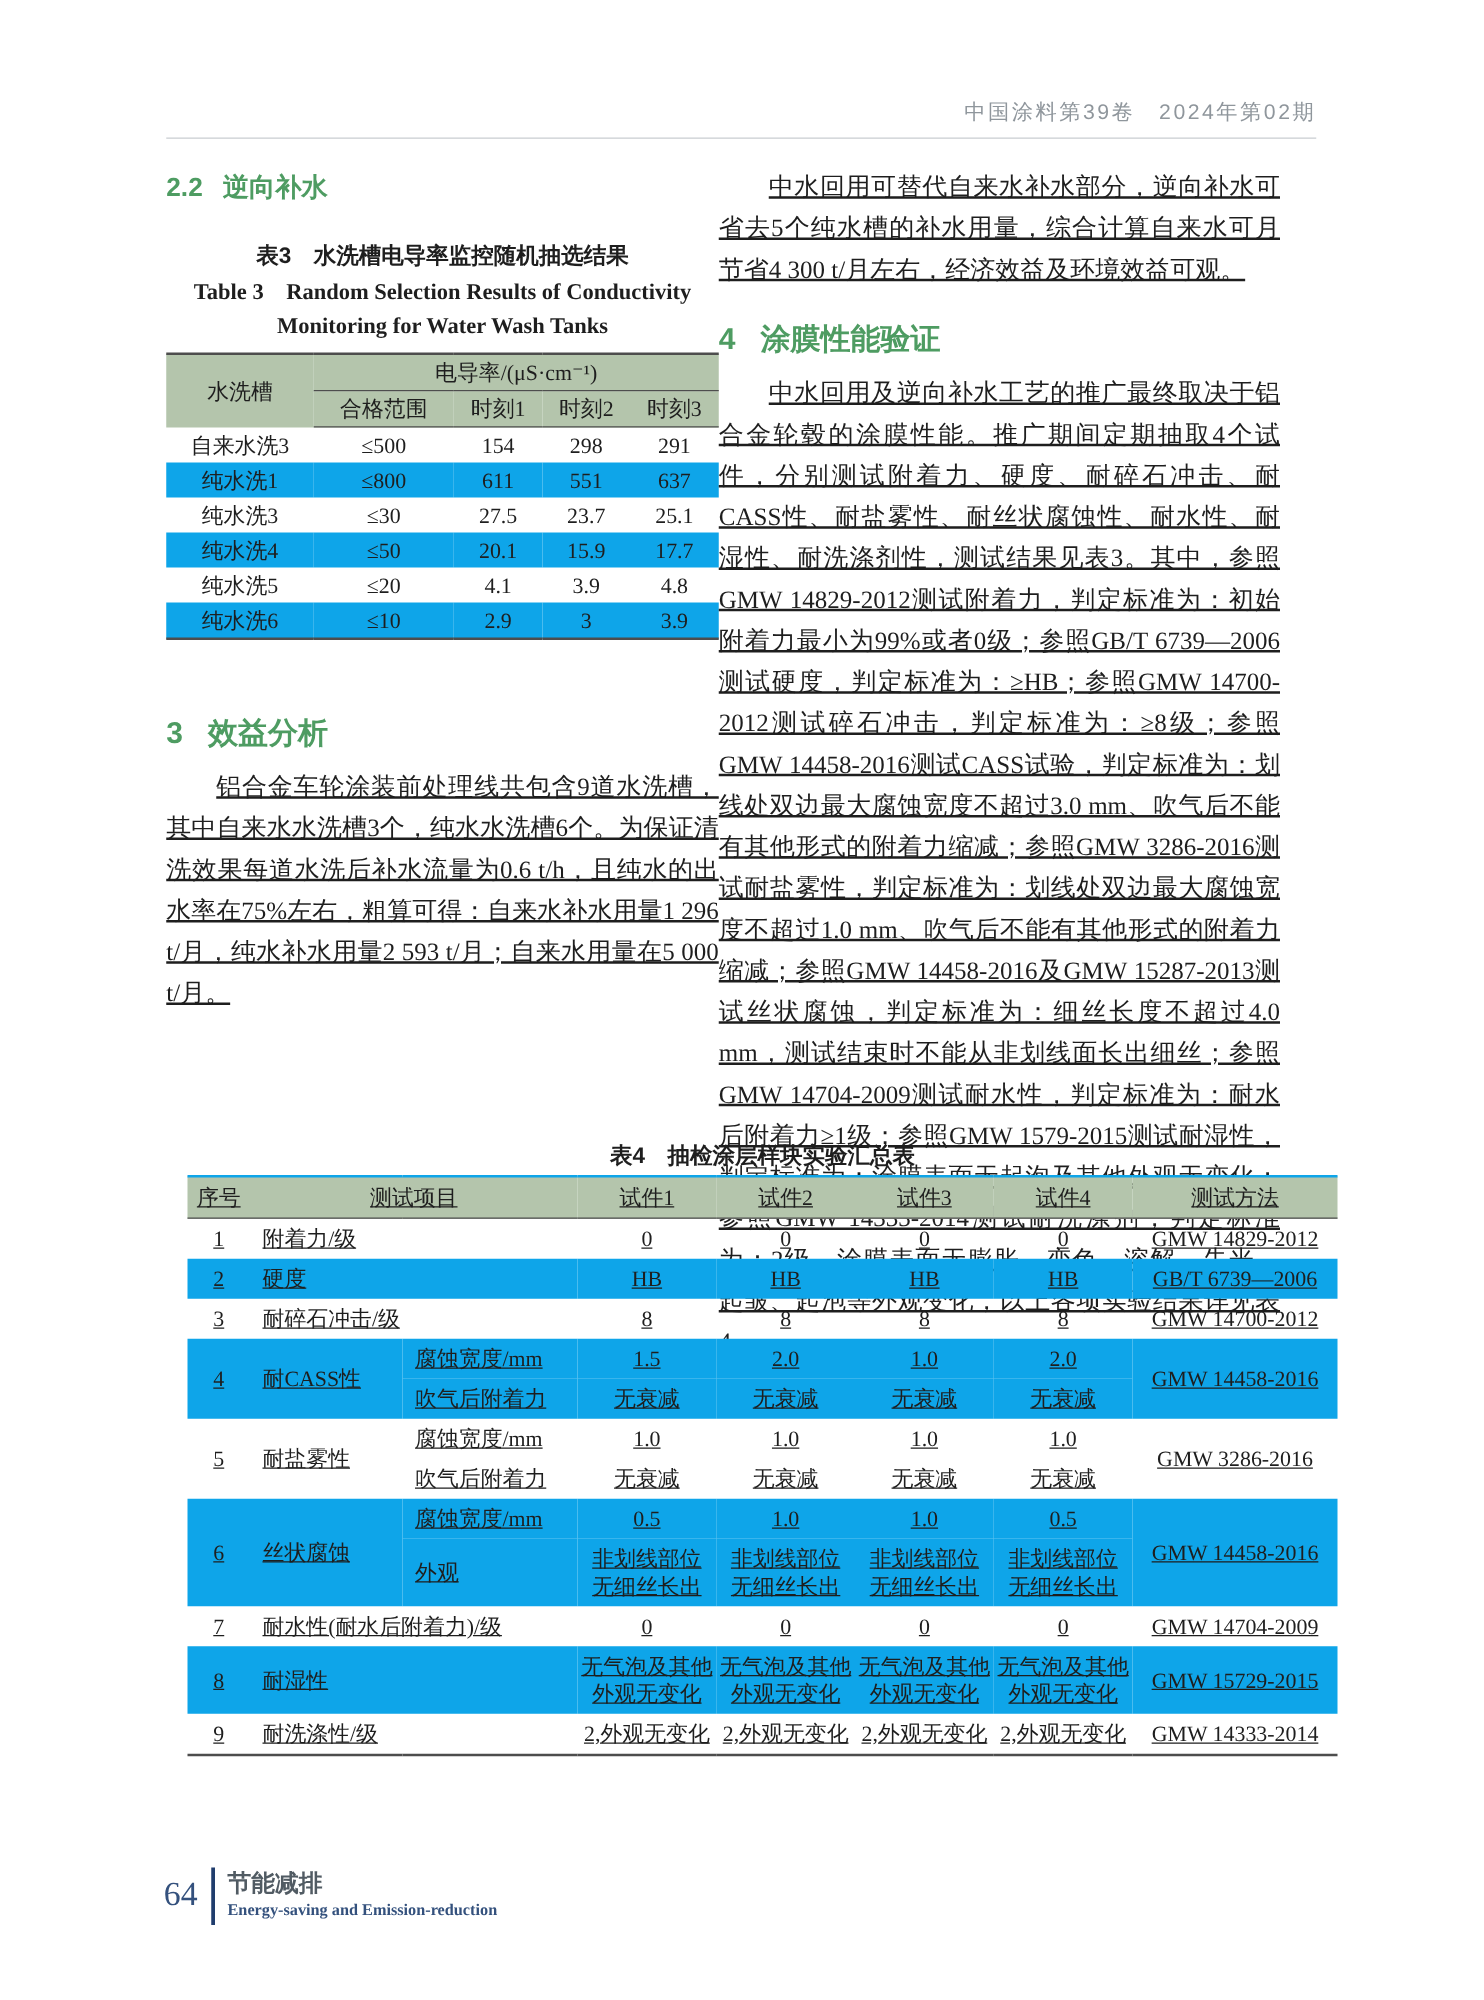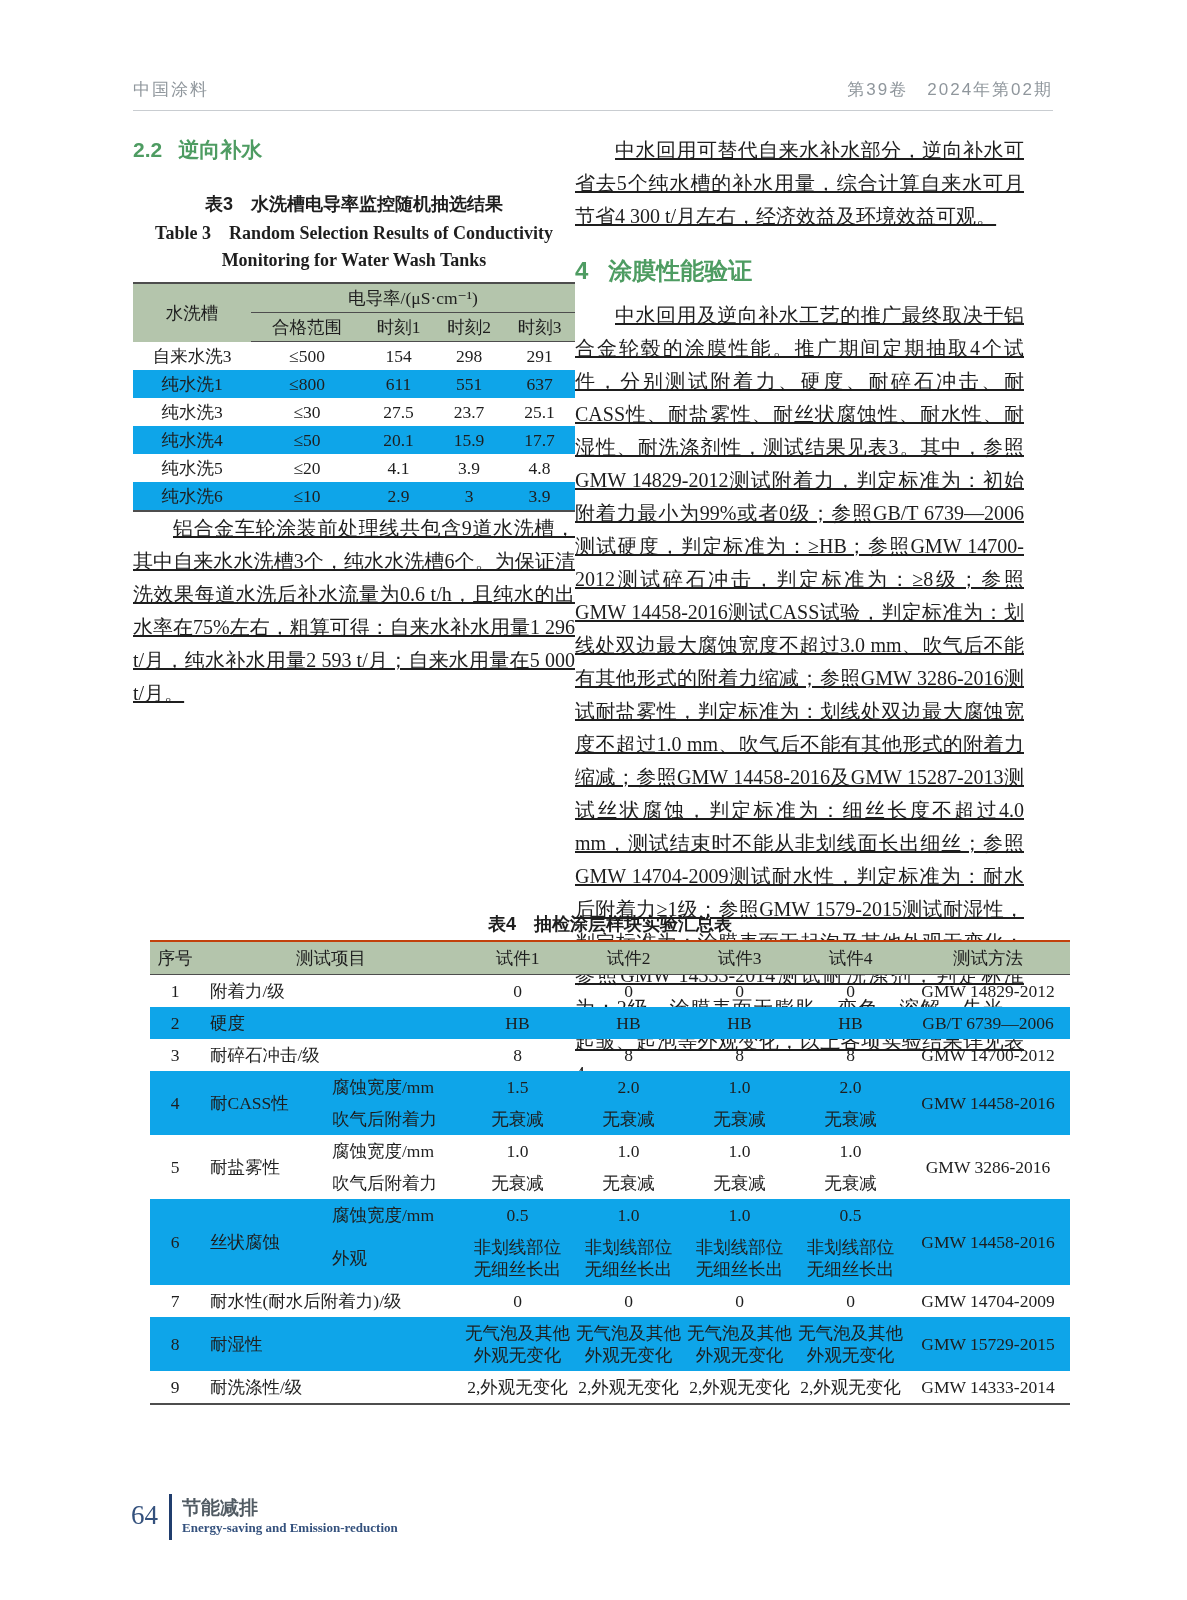--- a/index.html
+++ b/index.html
@@ -4,21 +4,21 @@
 <style>
   html,body { margin:0; padding:0; background:#ffffff; }
   .page {
     position:relative; width:1187px; height:1600px; background:#ffffff;
     font-family:"Liberation Serif","DejaVu Serif",serif; color:#1e1e1e;
     overflow:hidden;
   }
   
   .runhead {
     position:absolute; left:133px; top:78px; width:920px;
-    display:flex; justify-content:space-between; align-items:flex-end;
+    display:flex; justify-content:flex-end; align-items:flex-end;
     font-family:"Liberation Sans","DejaVu Sans",sans-serif;
     font-size:17px; color:#8f969c; letter-spacing:2px;
     padding-bottom:9px; border-bottom:1px solid #c9cdd1;
   }
   
   .columns { position:absolute; left:133px; top:134px; width:920px; display:flex; }
   .col-left  { width:442px; }
   .col-right { width:449px; }
 
   .h-sub {
@@ -53,21 +53,21 @@
   
   table { border-collapse:collapse; width:100%; font-size:17.5px; }
   .t3 { border-top:2px solid #4d4d4d; border-bottom:2px solid #4d4d4d; margin-top:4px; }
   .t3 th, .t3 td { font-weight:normal; text-align:center; padding:3px 2px; line-height:22px; }
   .t3 thead th { background:#b4c5ac; }
   .t3 thead tr:last-child th { border-bottom:1px solid #4d4d4d; }
   .t3 th.group { border-bottom:1px solid #4d4d4d; }
   .t3 th.rowhead { background:#b4c5ac; }
   tr.shade td { background:#0ea5e9; }
 
-  .t4 { border-top:2px solid #c2410c; border-bottom:2px solid #4d4d4d; }
+  .t4 { border-top:2px solid #0ea5e9; border-bottom:2px solid #4d4d4d;text-decoration:underline; }
   .t4 th, .t4 td { font-weight:normal; text-align:center; padding:5px 2px; line-height:22px; white-space:pre-line; }
   .t4 thead th { background:#b4c5ac; border-bottom:1px solid #4d4d4d; }
   .t4 td.item-cell, .t4 td.sublabel-cell { text-align:left; padding-left:10px; }
 
   .table4-block { position:absolute; left:150px; top:912px; width:920px; }
 
   
   .footer {
     position:absolute; left:131px; top:1494px;
     display:flex; align-items:center;
@@ -167,20 +167,23 @@
                 <td>纯水洗6</td>
                 <td>≤10</td>
                 <td>2.9</td>
                 <td>3</td>
                 <td>3.9</td>
               </tr>
             </tbody>
         </table>
       </div>
 
+      <div class="h-main" style="margin-top:58px;">
+        <span class="num">3</span><span>效益分析</span>
+      </div>
       <p class="body-text">铝合金车轮涂装前处理线共包含9道水洗槽，其中自来水水洗槽3个，纯水水洗槽6个。为保证清洗效果每道水洗后补水流量为0.6 t/h，且纯水的出水率在75%左右，粗算可得：自来水补水用量1 296 t/月，纯水补水用量2 593 t/月；自来水用量在5 000 t/月。</p>
     </div>
 
     <div class="col-right">
       <p class="body-text">中水回用可替代自来水补水部分，逆向补水可省去5个纯水槽的补水用量，综合计算自来水可月节省4 300 t/月左右，经济效益及环境效益可观。</p>
       <div class="h-main" style="margin-top:22px;">
         <span class="num">4</span><span>涂膜性能验证</span>
       </div>
       <p class="body-text">中水回用及逆向补水工艺的推广最终取决于铝合金轮毂的涂膜性能。推广期间定期抽取4个试件，分别测试附着力、硬度、耐碎石冲击、耐CASS性、耐盐雾性、耐丝状腐蚀性、耐水性、耐湿性、耐洗涤剂性，测试结果见表3。其中，参照GMW 14829-2012测试附着力，判定标准为：初始附着力最小为99%或者0级；参照GB/T 6739—2006测试硬度，判定标准为：≥HB；参照GMW 14700-2012测试碎石冲击，判定标准为：≥8级；参照GMW 14458-2016测试CASS试验，判定标准为：划线处双边最大腐蚀宽度不超过3.0 mm、吹气后不能有其他形式的附着力缩减；参照GMW 3286-2016测试耐盐雾性，判定标准为：划线处双边最大腐蚀宽度不超过1.0 mm、吹气后不能有其他形式的附着力缩减；参照GMW 14458-2016及GMW 15287-2013测试丝状腐蚀，判定标准为：细丝长度不超过4.0 mm，测试结束时不能从非划线面长出细丝；参照GMW 14704-2009测试耐水性，判定标准为：耐水后附着力≥1级；参照GMW 1579-2015测试耐湿性，判定标准为：涂膜表面无起泡及其他外观无变化；参照GMW 14333-2014测试耐洗涤剂，判定标准为：2级，涂膜表面无膨胀、变色、溶解、失光、起皱、起泡等外观变化，以上各项实验结果详见表4。</p>
     </div>

